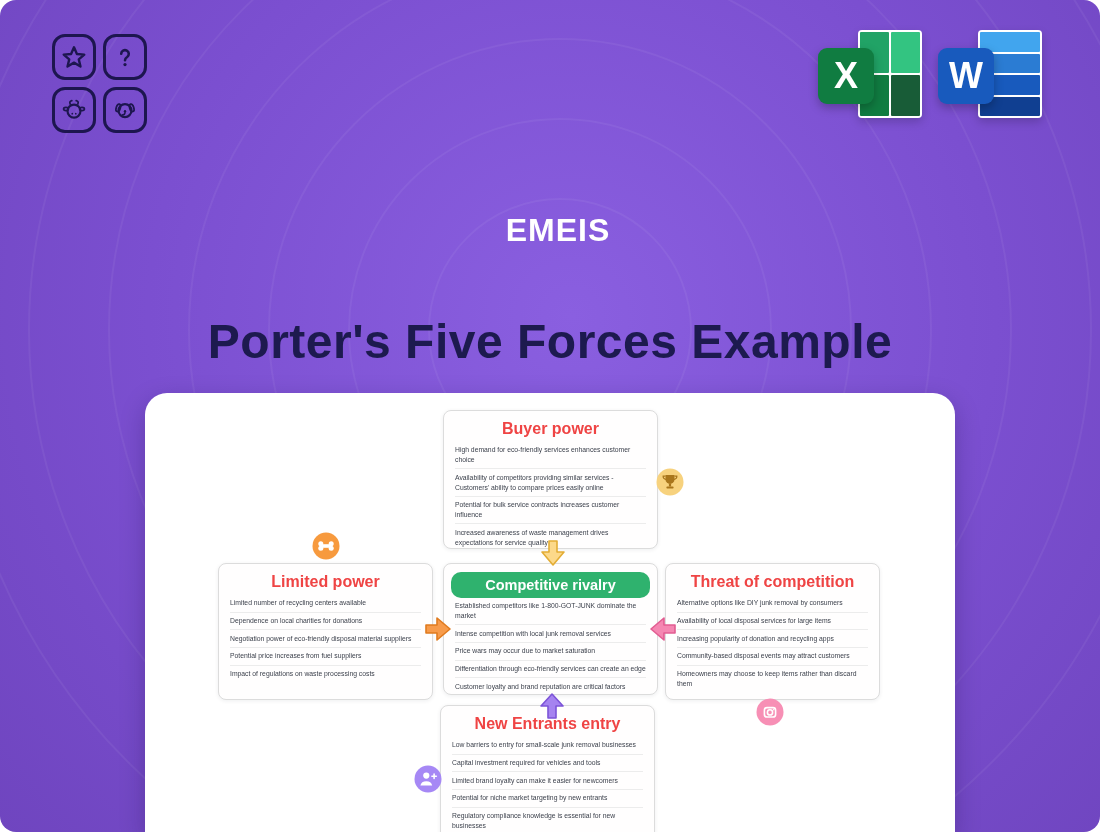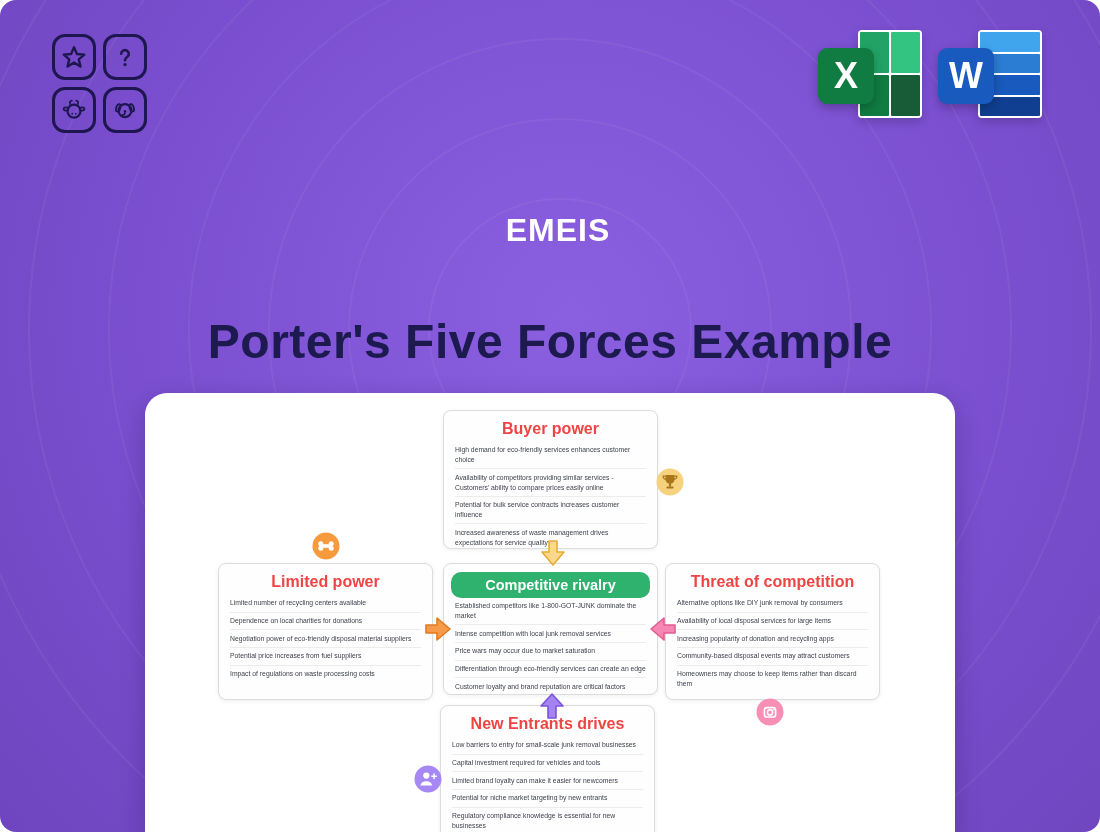--- a/index.html
+++ b/index.html
@@ -150,21 +150,21 @@
       <ul>
         <li>Alternative options like DIY junk removal by consumers</li>
         <li>Availability of local disposal services for large items</li>
         <li>Increasing popularity of donation and recycling apps</li>
         <li>Community-based disposal events may attract customers</li>
         <li>Homeowners may choose to keep items rather than discard them</li>
       </ul>
     </div>
 
     <div class="fbox" style="left:295px;top:312px;width:215px;height:152px;">
-      <h3>New Entrants drives</h3>
+      <h3>New Entrants entry</h3>
       <ul>
         <li>Low barriers to entry for small-scale junk removal businesses</li>
         <li>Capital investment required for vehicles and tools</li>
         <li>Limited brand loyalty can make it easier for newcomers</li>
         <li>Potential for niche market targeting by new entrants</li>
         <li>Regulatory compliance knowledge is essential for new businesses</li>
       </ul>
     </div>
 
     <div class="arrow" style="left:396px;top:147px;">

